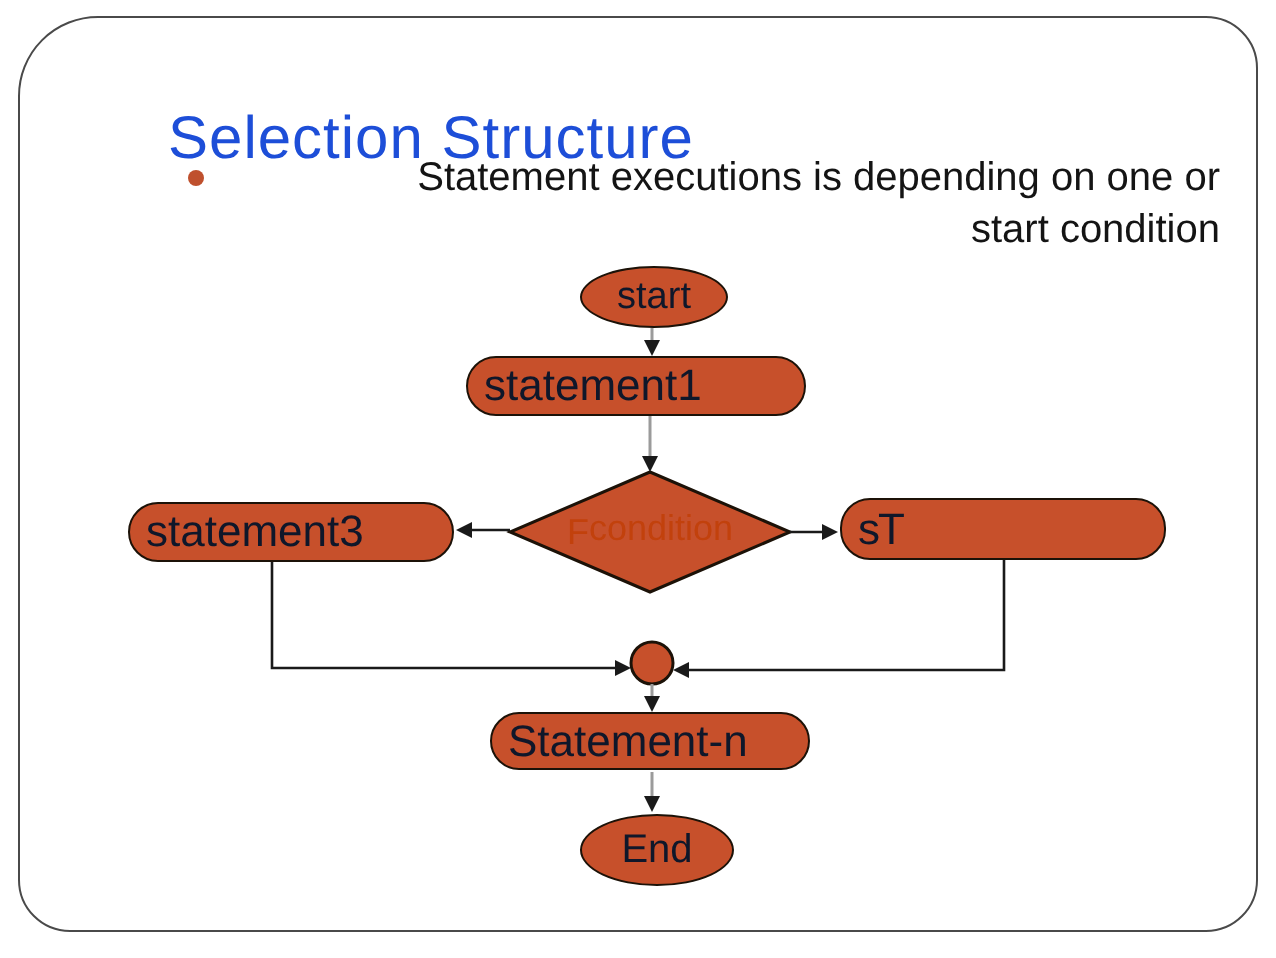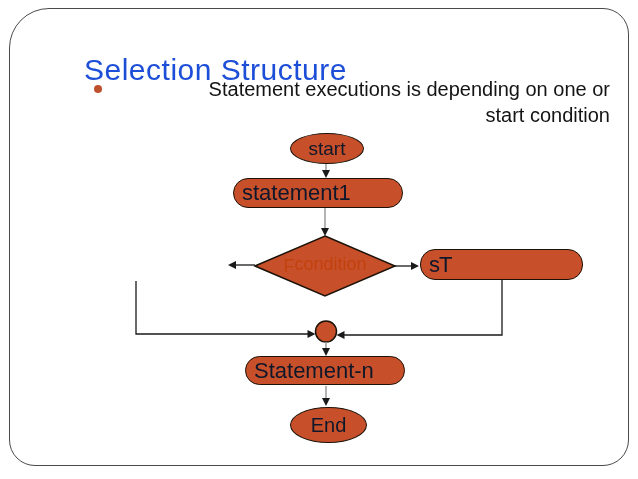--- a/index.html
+++ b/index.html
@@ -132,20 +132,23 @@
   </svg>
 
   <div class="flow-node oval-node node-start">
     <span>start</span>
   </div>
 
   <div class="flow-node rect-node node-statement1">
     <span>statement1</span>
   </div>
 
+  <div class="flow-node rect-node node-statement3">
+    <span>statement3</span>
+  </div>
 
   <div class="diamond-label">
     <span class="false-label">F</span><span>condition</span>
   </div>
 
   <div class="flow-node rect-node node-statement2">
     <span>s</span>
       <span class="t-label">T</span>
   </div>
 

